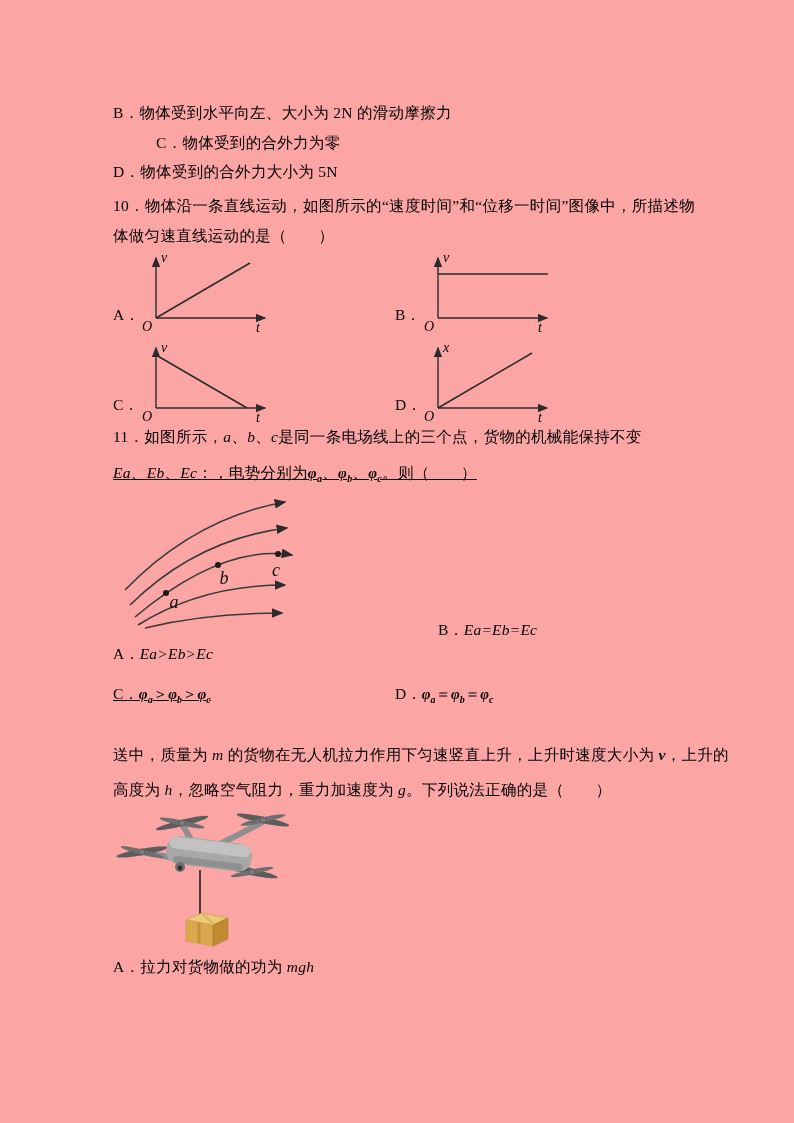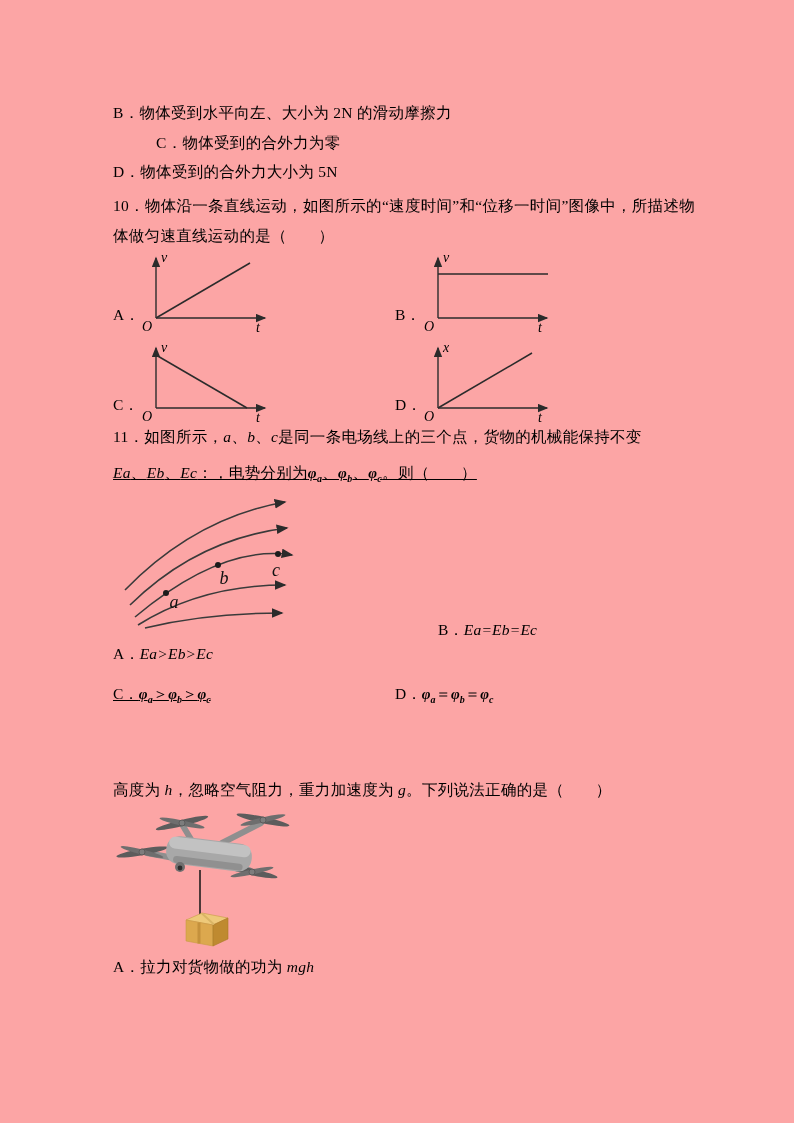--- a/index.html
+++ b/index.html
@@ -147,20 +147,23 @@
   <div class="optAB" style="left:395px; top:620px;margin-left:43px;">
     <span>B．</span><span class="expr">Ea=Eb=Ec</span>
   </div>
   <div class="optAB" style="left:113px; top:684px;text-decoration:underline;">
     <span>C．</span><span class="phi"><span>φ</span><sub>a</sub></span><span>＞</span><span class="phi"><span>φ</span><sub>b</sub></span><span>＞</span><span class="phi"><span>φ</span><sub>c</sub></span>
   </div>
   <div class="optAB" style="left:395px; top:684px;">
     <span>D．</span><span class="phi"><span>φ</span><sub>a</sub></span><span>＝</span><span class="phi"><span>φ</span><sub>b</sub></span><span>＝</span><span class="phi"><span>φ</span><sub>c</sub></span>
   </div>
 
+  <div class="line" style="left:113px; top:745px;">
+    <span>送中，质量为 </span><span class="var">m</span><span> 的货物在无人机拉力作用下匀速竖直上升，上升时速度大小为 </span><span class="bvar">v</span><span>，上升的</span>
+  </div>
   <div class="line" style="left:113px; top:780px;">
     <span>高度为 </span><span class="var">h</span><span>，忽略空气阻力，重力加速度为 </span><span class="var">g</span><span>。下列说法正确的是（　　）</span>
   </div>
 
   <figure style="left:110px; top:806px;">
     <svg width="225" height="145" viewBox="0 0 225 145">
 
       <line x1="90" y1="64" x2="90" y2="112" stroke="#141414" stroke-width="1.5"></line>
 
       <g>

